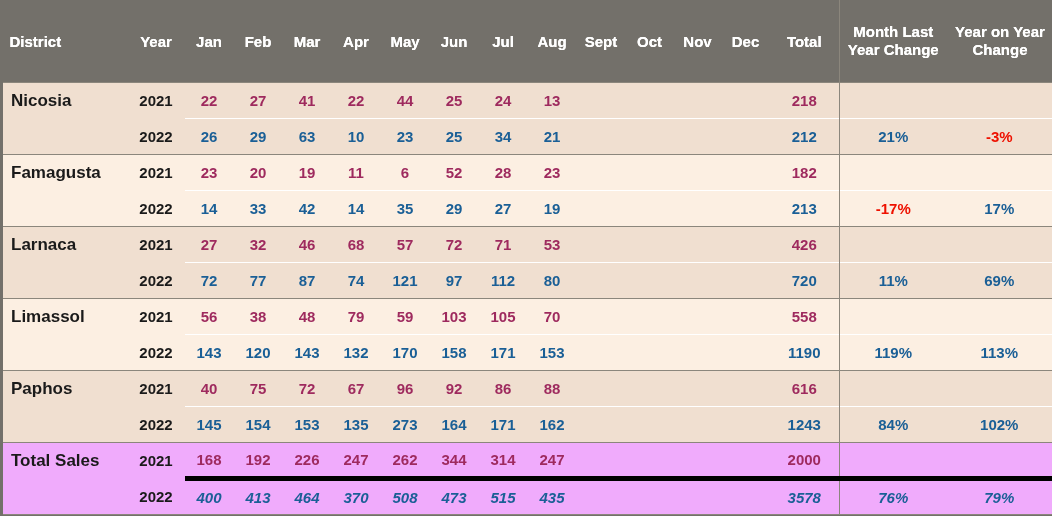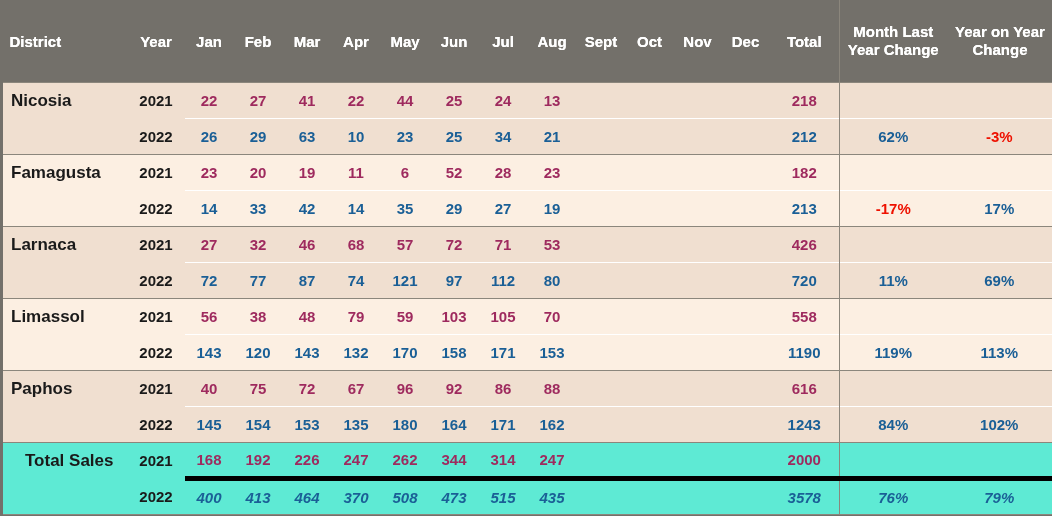--- a/index.html
+++ b/index.html
@@ -59,21 +59,21 @@
 
   
   .v2021{ color:#9e2a5e; }
   .v2022{ color:#1a5f96; }
   .pos{ color:#1a5f96; }
   .neg{ color:#ee1100; }
 
   
   tr.grp-a td{ background:#f0dfd0; }
   tr.grp-b td{ background:#fcefe2; }
-  tr.grp-total td{ background:#5eead4;text-align:center; }
+  tr.grp-total td{ background:#f0abfc; }
 
   
   tr.row-2021 td{ border-top:1px solid #8b867c; }
   tr.row-2022 td.sep{ border-top:1px solid #ffffff; }
   tr.row-2022 td.nosep{ border-top:none; }
   tr.grp-total.row-2021 td{ border-top:1px solid #8b867c; }
   tr.grp-total.row-2022 td.sep{ border-top:5px solid #000000;font-style:italic; }
 
   
   td.vl-left{ border-left:1px solid #8b867c; }
@@ -158,21 +158,21 @@
           <td class="c-month sep"><span class="v2022">10</span></td>
           <td class="c-month sep"><span class="v2022">23</span></td>
           <td class="c-month sep"><span class="v2022">25</span></td>
           <td class="c-month sep"><span class="v2022">34</span></td>
           <td class="c-month sep"><span class="v2022">21</span></td>
           <td class="c-month sep"><span class="v2022"></span></td>
           <td class="c-month sep"><span class="v2022"></span></td>
           <td class="c-month sep"><span class="v2022"></span></td>
           <td class="c-month sep"><span class="v2022"></span></td>
           <td class="c-total sep"><span class="v2022">212</span></td>
-          <td class="c-chg vl-left sep"><span class="pos">62%</span></td>
+          <td class="c-chg vl-left sep"><span class="pos">21%</span></td>
           <td class="c-chg edge-right sep"><span class="neg">-3%</span></td>
         </tr>
         <tr class="grp-b row-2021">
           <td class="c-district edge-left">Famagusta</td>
           <td class="c-year">2021</td>
           <td class="c-month"><span class="v2021">23</span></td>
           <td class="c-month"><span class="v2021">20</span></td>
           <td class="c-month"><span class="v2021">19</span></td>
           <td class="c-month"><span class="v2021">11</span></td>
           <td class="c-month"><span class="v2021">6</span></td>
@@ -301,21 +301,21 @@
           <td class="c-chg vl-left"><span class="pos"></span></td>
           <td class="c-chg edge-right"><span class="pos"></span></td>
         </tr>
         <tr class="grp-a row-2022">
           <td class="c-district edge-left nosep"></td>
           <td class="c-year nosep">2022</td>
           <td class="c-month sep"><span class="v2022">145</span></td>
           <td class="c-month sep"><span class="v2022">154</span></td>
           <td class="c-month sep"><span class="v2022">153</span></td>
           <td class="c-month sep"><span class="v2022">135</span></td>
-          <td class="c-month sep"><span class="v2022">180</span></td>
+          <td class="c-month sep"><span class="v2022">273</span></td>
           <td class="c-month sep"><span class="v2022">164</span></td>
           <td class="c-month sep"><span class="v2022">171</span></td>
           <td class="c-month sep"><span class="v2022">162</span></td>
           <td class="c-month sep"><span class="v2022"></span></td>
           <td class="c-month sep"><span class="v2022"></span></td>
           <td class="c-month sep"><span class="v2022"></span></td>
           <td class="c-month sep"><span class="v2022"></span></td>
           <td class="c-total sep"><span class="v2022">1243</span></td>
           <td class="c-chg vl-left sep"><span class="pos">84%</span></td>
           <td class="c-chg edge-right sep"><span class="pos">102%</span></td>

